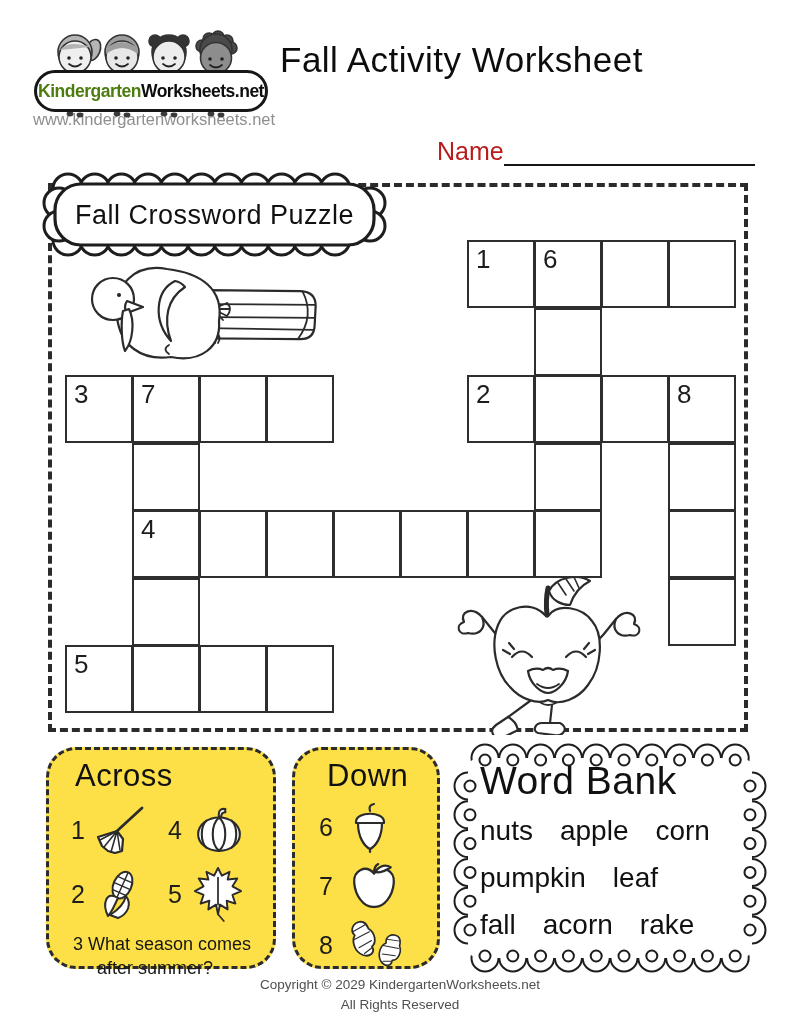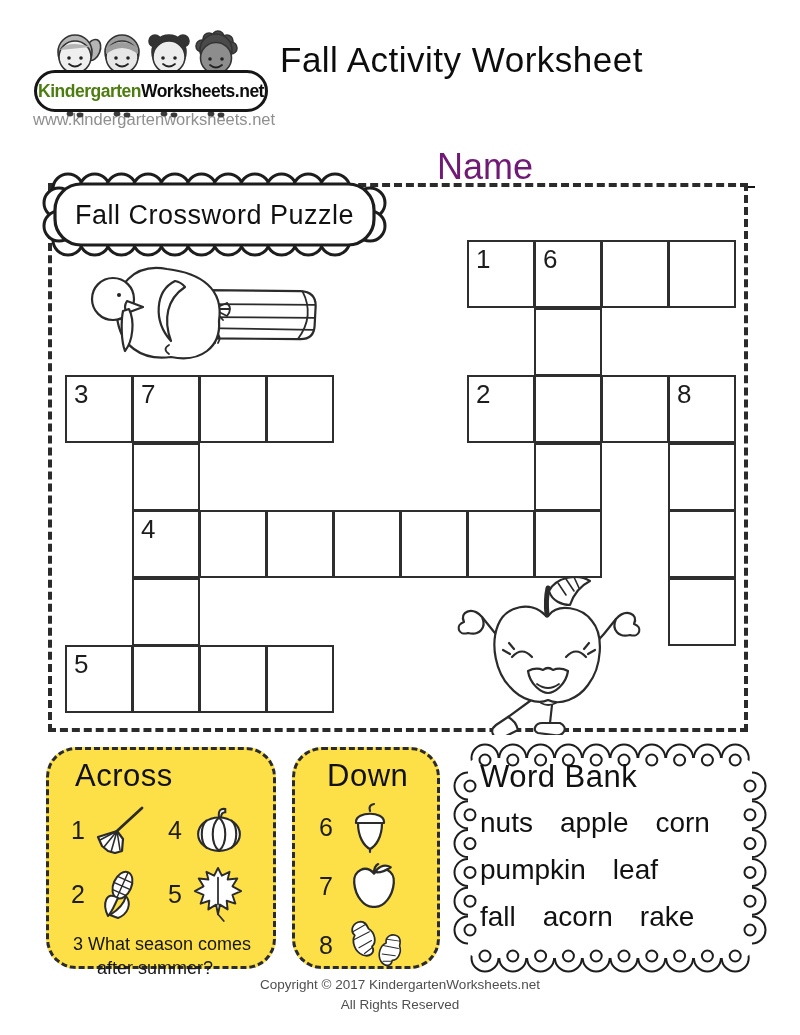--- a/index.html
+++ b/index.html
@@ -11,21 +11,21 @@
   .banner{position:absolute;left:34px;top:70px;width:234px;height:42px;background:#fff;
           border:3px solid #161616;border-radius:21px;z-index:2;
           display:flex;align-items:center;justify-content:center;box-sizing:border-box;
           font-weight:bold;font-size:17.5px;letter-spacing:-0.5px;white-space:nowrap;}
   .banner .lt{color:#4d7c0f;}
   .banner .bd{color:#0d0d0d;text-align:right;}
   .site-url{position:absolute;left:33px;top:110px;font-size:16.5px;color:#8f8f8f;}
   .page-title{position:absolute;left:280px;top:40px;margin:0;font-size:35px;font-weight:500;
               letter-spacing:0.5px;color:#0d0d0d;white-space:nowrap;}
   .name-row{position:absolute;left:437px;top:134px;width:318px;display:flex;align-items:flex-end;}
-  .name-row .nlabel{font-size:36px;color:#701a75;margin-top:12px;}
+  .name-row .nlabel{font-size:25px;color:#b91c1c;}
   .name-row .nline{flex:1;border-bottom:2.5px solid #151515;height:30px;}
 
   
   .main-box{position:absolute;left:48px;top:183px;width:700px;height:549px;box-sizing:border-box;
             border:4px dashed #2b2b2b;background:#fff;}
   .badge{position:absolute;left:42px;top:172px;width:345px;height:85px;z-index:3;}
   .badge svg{position:absolute;left:0;top:0;}
   .badge-text{position:absolute;left:14px;top:13px;width:317px;height:60px;display:flex;
               align-items:center;justify-content:center;font-size:27px;color:#111;
               letter-spacing:0.5px;white-space:nowrap;}
@@ -50,21 +50,21 @@
   .clue-icon svg{display:block;}
   .dlist{display:flex;flex-direction:column;padding:6px 0 0 24px;gap:4px;}
   .dclue{display:flex;align-items:center;gap:16px;height:55px;}
   .text-clue{margin:6px 10px 0 24px;font-size:18px;line-height:1.35;color:#161616;
              padding-left:24px;text-indent:-24px;}
 
   
   .wordbank{position:absolute;left:453px;top:743px;width:314px;height:230px;}
   .wordbank svg{position:absolute;left:0;top:0;}
   .wb-content{position:absolute;left:27px;top:16px;right:18px;z-index:2;}
-  .wb-title{font-size:31px;color:#111;margin-bottom:12px;letter-spacing:0.5px;}
+  .wb-title{font-size:39px;color:#111;margin-bottom:12px;letter-spacing:0.5px;}
   .wb-line{display:flex;gap:27px;font-size:28px;color:#111;margin-bottom:15px;white-space:nowrap;align-items:flex-end;}
 
   
   .footer{position:absolute;left:0;top:975px;width:800px;text-align:center;
           font-size:13.5px;line-height:1.5;color:#4f4f4f;}
 </style>
 </head>
 <body>
 
 <div class="page">
@@ -442,16 +442,16 @@
           <div class="wb-line">
             <span>fall</span>
             <span>acorn</span>
             <span>rake</span>
           </div>
         </div>
     </div>
   </div>
 
   <div class="footer">
-    <div>Copyright © 2017 KindergartenWorksheets.net</div>
+    <div>Copyright © 2029 KindergartenWorksheets.net</div>
     <div>All Rights Reserved</div>
   </div>
 </div>
 
 </body></html>

